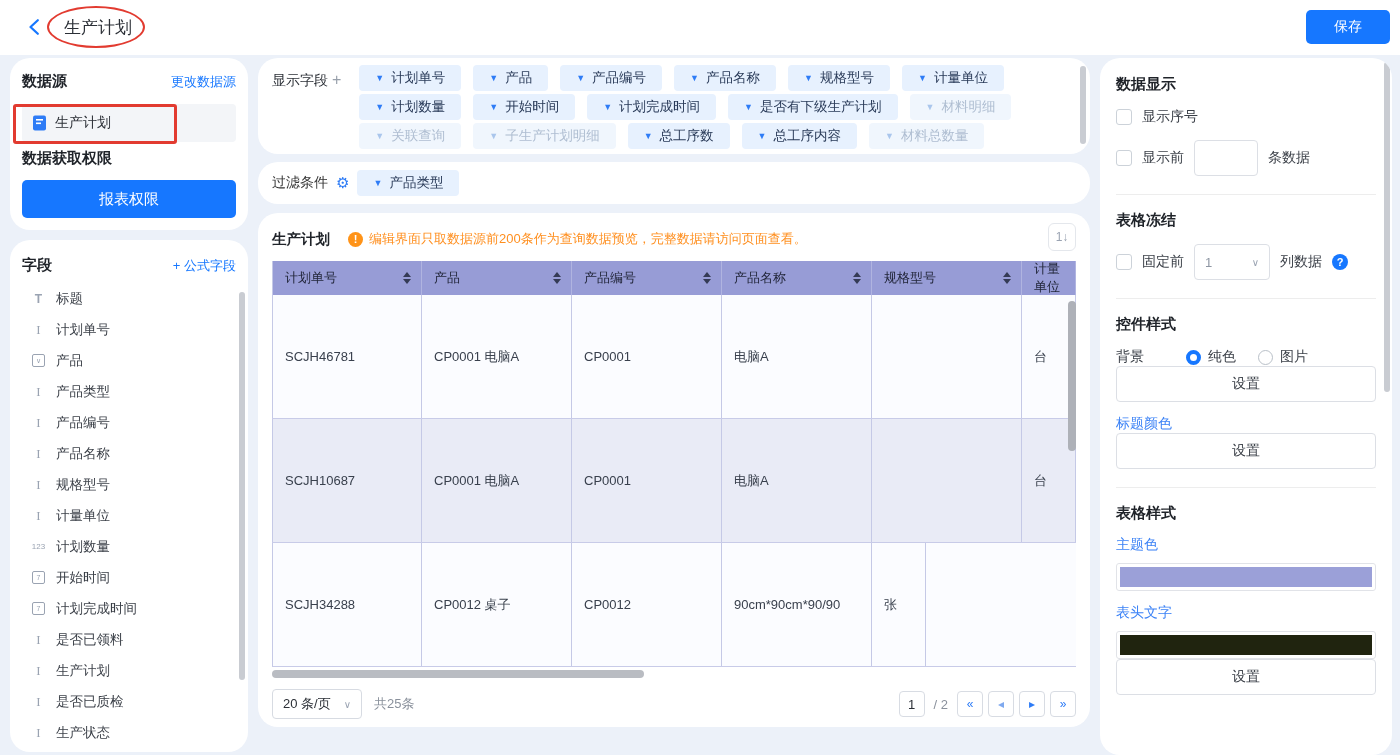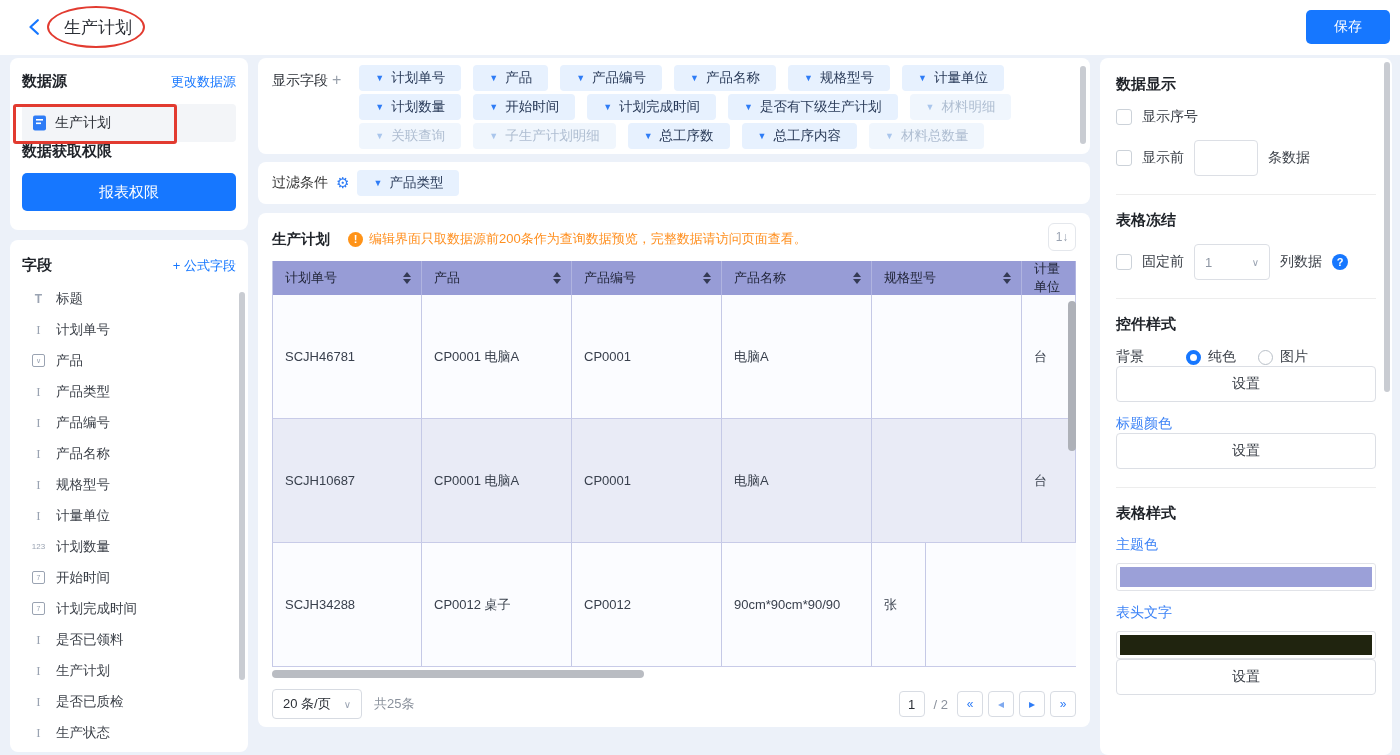--- a/index.html
+++ b/index.html
@@ -3,21 +3,21 @@
 <meta charset="utf-8">
 <style>
   * { margin:0; padding:0; box-sizing:border-box; }
   html,body { width:1400px; height:755px; }
   body {
     position:relative; overflow:hidden;
     background:#ecf1f9;
     font-family:"Liberation Sans", sans-serif;
     color:#333; font-size:14px;
   }
-  .card { position:absolute; background:#fff; border-radius:8px; }
+  .card { position:absolute; background:#fff; border-radius:20px; }
 
   
   .topbar { position:absolute; left:0; top:0; width:1400px; height:55px; background:#fff; }
   .back-btn { position:absolute; left:26px; top:18px; width:20px; height:20px; cursor:pointer; }
   .page-title { position:absolute; left:64px; top:16px; font-size:17px; color:#2b2f36; }
   .anno-ellipse { position:absolute; left:47px; top:6px; width:98px; height:42px;
     border:2.5px solid #e23b30; border-radius:50%; pointer-events:none; z-index:9; }
   .save-btn { position:absolute; right:10px; top:10px; width:84px; height:34px;
     background:#1677ff; color:#fff; border:none; border-radius:5px; font-size:14px;
     display:flex; align-items:center; justify-content:center; cursor:pointer; }
@@ -25,21 +25,21 @@
   
   .card-ds { left:10px; top:58px; width:238px; height:172px; padding:14px 12px; }
   .row-between { display:flex; justify-content:space-between; align-items:center; }
   .sec-title { font-size:15px; font-weight:bold; color:#1f2329; }
   .blue-link { color:#1677ff; font-size:13px; cursor:pointer; }
   .ds-item { margin-top:13px; height:38px; background:#f3f5f8; border-radius:4px;
     display:flex; align-items:center; gap:8px; padding:0 10px; font-size:14px; color:#2b2f36; }
   .file-ic { width:15px; height:16px; display:inline-block; }
   .anno-rect { position:absolute; left:3px; top:46px; width:164px; height:40px;
     border:3px solid #e23b30; border-radius:3px; pointer-events:none; z-index:9; }
-  .perm-title { margin-top:0; }
+  .perm-title { margin-top:7px; }
   .perm-btn { margin-top:12px; width:100%; height:38px; background:#1677ff; color:#fff;
     border:none; border-radius:5px; font-size:15px; display:flex; align-items:center;
     justify-content:center; cursor:pointer; }
 
   .card-fields { left:10px; top:240px; width:238px; height:512px; padding:16px 12px; overflow:hidden; }
   .field-list { margin-top:8px; }
   .field-item { height:31px; display:flex; align-items:center; gap:9px; padding-left:8px;
     font-size:13.5px; color:#3a3f47; cursor:pointer; }
   .fic { width:17px; text-align:center; color:#9aa3b2; flex:0 0 17px; }
   .fic-title { font-size:12px; font-weight:bold; }

